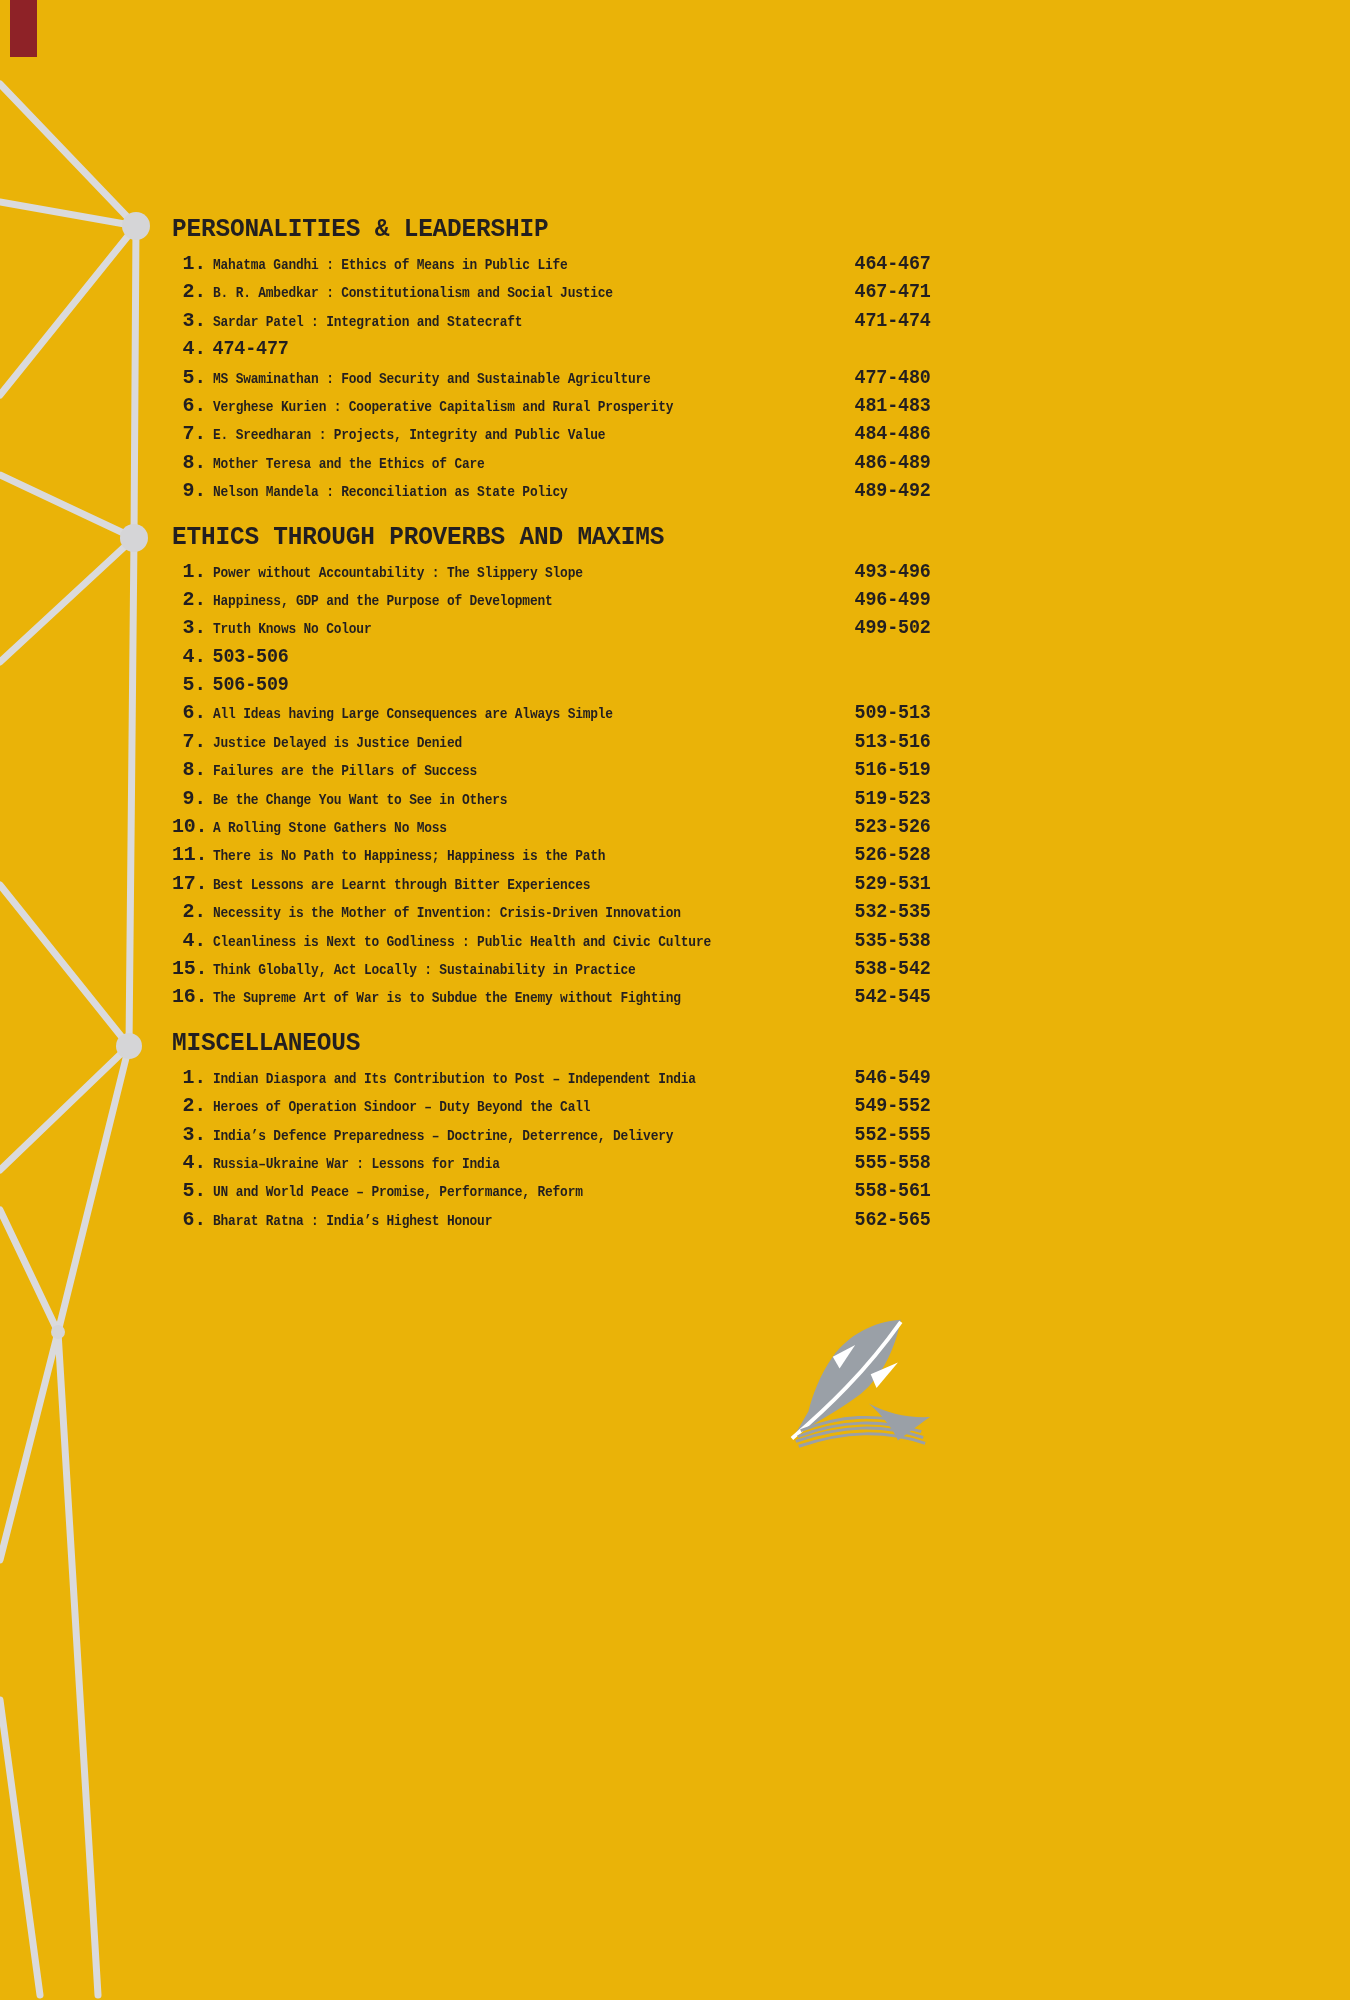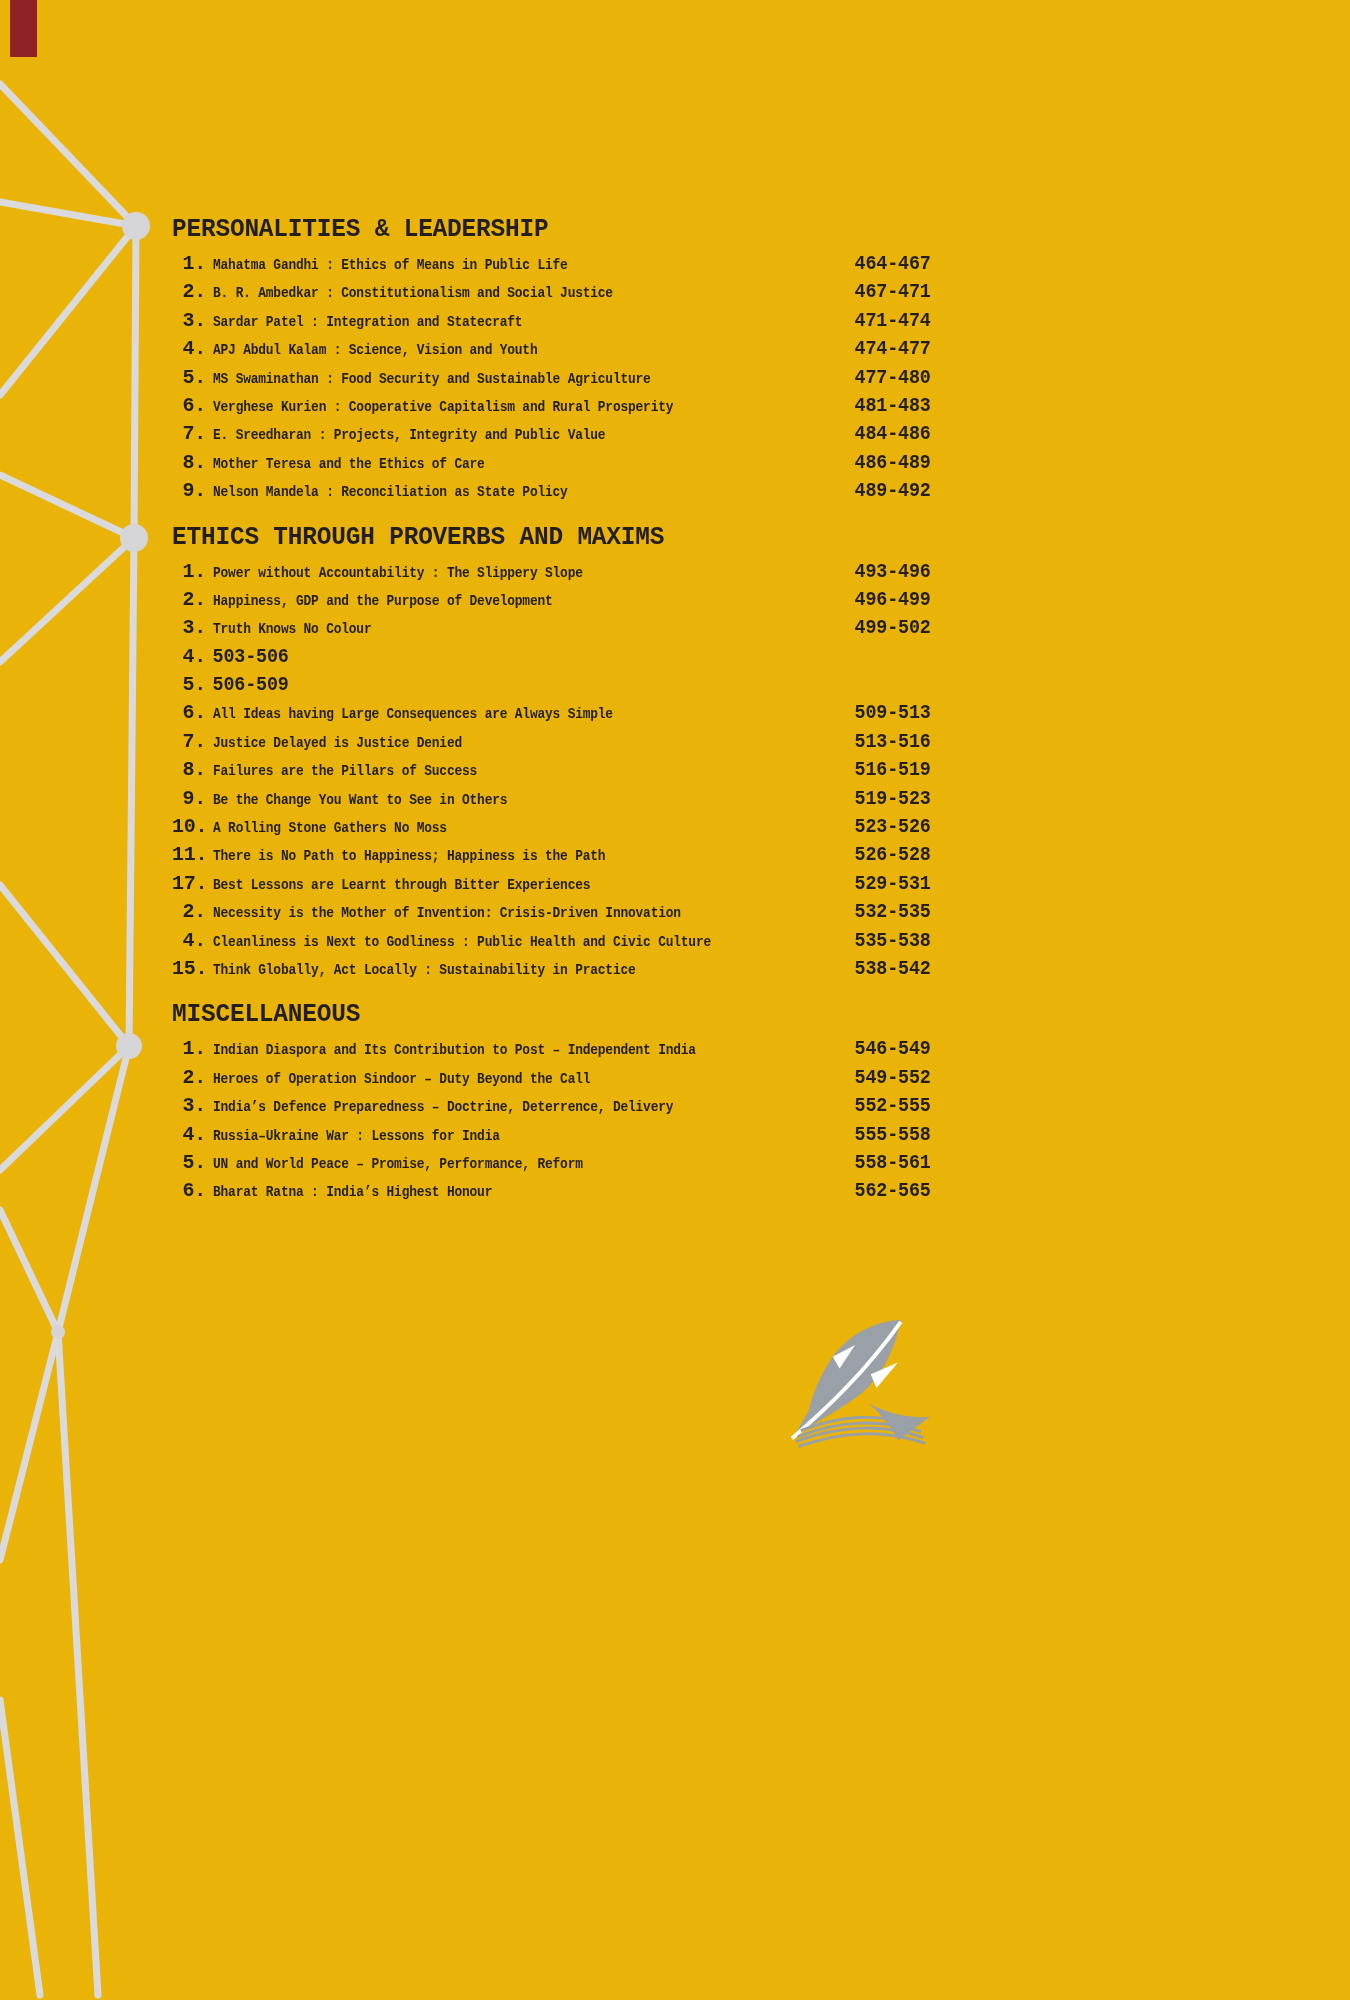--- a/index.html
+++ b/index.html
@@ -96,21 +96,20 @@
     </div>
 
     <div class="row">
       <span class="num">3.</span>
       <span class="title"><span class="tscale">Sardar Patel : Integration and Statecraft</span></span>
       <span class="pages"><span class="pscale">471-474</span></span>
     </div>
 
     <div class="row">
       <span class="num">4.</span>
-      <span class="title"><span class="tscale">APJ Abdul Kalam : Science, Vision and Youth</span></span>
       <span class="pages"><span class="pscale">474-477</span></span>
     </div>
 
     <div class="row">
       <span class="num">5.</span>
       <span class="title"><span class="tscale">MS Swaminathan : Food Security and Sustainable Agriculture</span></span>
       <span class="pages"><span class="pscale">477-480</span></span>
     </div>
 
     <div class="row">
@@ -223,20 +222,25 @@
       <span class="title"><span class="tscale">Cleanliness is Next to Godliness : Public Health and Civic Culture</span></span>
       <span class="pages"><span class="pscale">535-538</span></span>
     </div>
 
     <div class="row">
       <span class="num">15.</span>
       <span class="title"><span class="tscale">Think Globally, Act Locally : Sustainability in Practice</span></span>
       <span class="pages"><span class="pscale">538-542</span></span>
     </div>
 
+    <div class="row">
+      <span class="num">16.</span>
+      <span class="title"><span class="tscale">The Supreme Art of War is to Subdue the Enemy without Fighting</span></span>
+      <span class="pages"><span class="pscale">542-545</span></span>
+    </div>
   </div>
     </section>
 
     <section class="toc-section">
       <h2 class="heading"><span class="hscale">MISCELLANEOUS</span></h2>
       <div class="rows">
     <div class="row">
       <span class="num">1.</span>
       <span class="title"><span class="tscale">Indian Diaspora and Its Contribution to Post – Independent India</span></span>
       <span class="pages"><span class="pscale">546-549</span></span>

